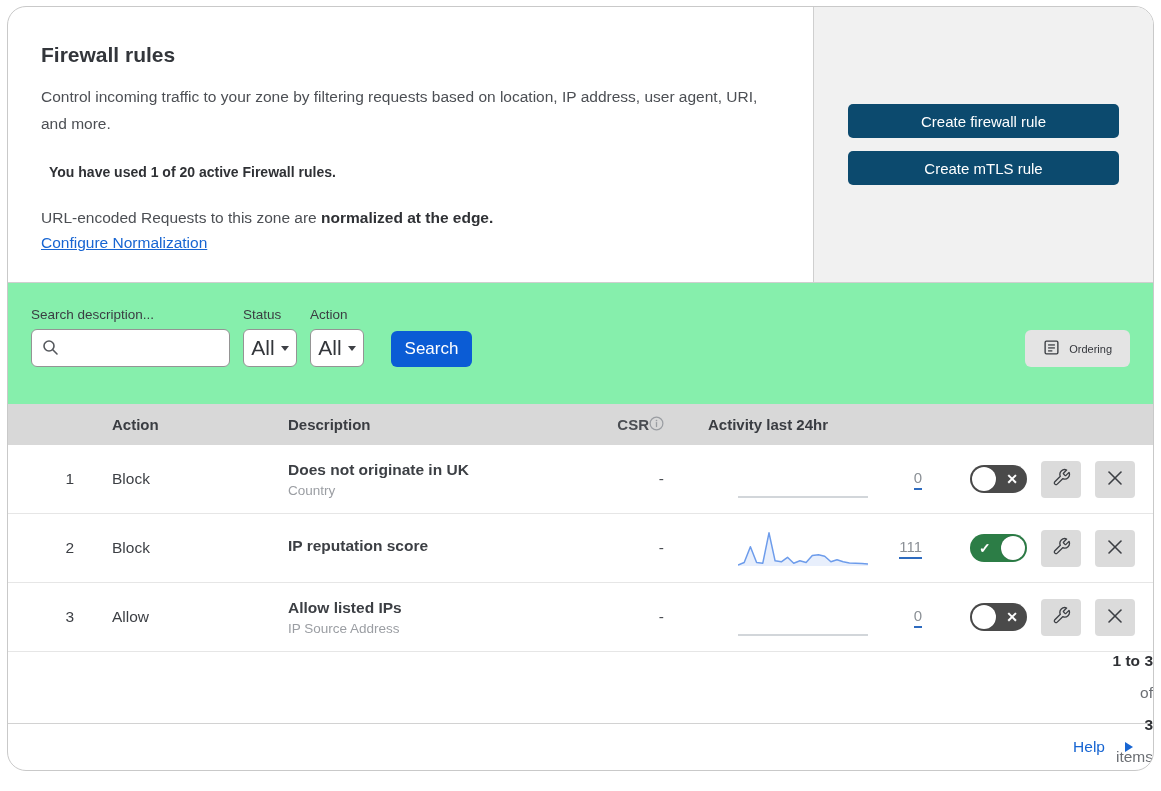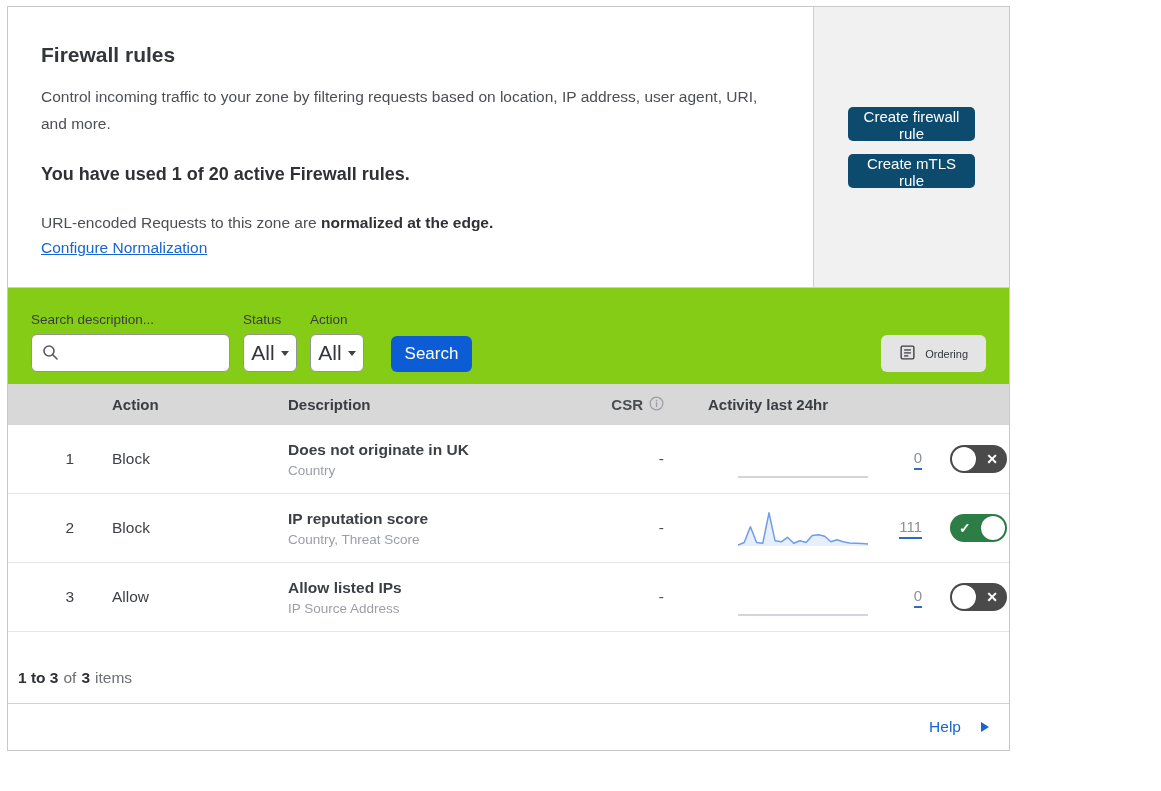--- a/index.html
+++ b/index.html
@@ -3,51 +3,51 @@
 <meta charset="utf-8">
 <style>
   * { box-sizing: border-box; }
   body {
     margin: 0;
     background: #ffffff;
     font-family: "Liberation Sans", sans-serif;
     -webkit-font-smoothing: antialiased;
   }
   .card {
-    width: 1003px;
+    width: 1147px;
     margin: 6px 0 0 7px;
     border: 1px solid #c9c9c9;
-    border-radius: 0;
+    border-radius: 19px;
     background: #fff;
     overflow: hidden;
   }
 
   
   .top { display: flex; border-bottom: 1px solid #cfcfcf; }
   .top-left { width: 805px; padding: 36px 40px 30px 33px; }
   .top-right {
     flex: 1; background: #f1f1f1; border-left: 1px solid #cfcfcf;
     display: flex; flex-direction: column; justify-content: center;
     padding: 0 34px; gap: 13px;
   }
   .page-title { font-size: 21px; font-weight: 600; color: #33363b; margin: 0 0 16px; }
   .desc { font-size: 15.5px; color: #4c4f54; line-height: 1.75; max-width: 735px; margin: 0 0 27px; }
-  .usage { font-weight: 700; font-size: 18px; color: #2f3135; margin: 0 0 29px; }
+  .usage { font-weight: 700; font-size: 14px; color: #2f3135; margin: 0 8px 29px; }
   .norm { font-size: 15.5px; color: #4c4f54; margin: 0 0 7px; }
   .norm strong { color: #2f3135; }
   .cfg-link { font-size: 15.5px; color: #1765d2; text-decoration: underline; cursor: pointer; }
   .btn-primary {
     display: block; width: 100%; height: 34px;
     background: #0c4a6e; color: #fff; font-size: 15px;
     border: none; border-radius: 5px; cursor: pointer;
     font-family: "Liberation Sans", sans-serif;
   }
 
   
-  .filterbar { display: flex; align-items: flex-end; padding: 24px 23px 12px; background: #84cc16; }
+  .filterbar { display: flex; align-items: flex-end; padding: 24px 23px 37px; background: #86efac; }
   .field { margin-right: 13px; }
   .field-label { font-size: 13.5px; color: #3a3d42; margin-bottom: 7px; display: block; }
   .search-wrap { position: relative; width: 199px; }
   .search-input {
     width: 100%; height: 38px; border: 1px solid #949494; border-radius: 6px;
     padding: 0 10px 0 36px; font-size: 15px; color: #333; outline: none;
     font-family: "Liberation Sans", sans-serif;
   }
   .search-icon { position: absolute; left: 11px; top: 10px; pointer-events: none; }
   .select {
@@ -81,21 +81,21 @@
     height: 41px; background: #d8d8d8;
     font-size: 15px; font-weight: 700; color: #3a3d42;
   }
   .trow {
     display: grid; grid-template-columns: var(--cols); align-items: center;
     height: 69px; border-bottom: 1px solid #e6e6e6; background: #fff;
     font-size: 15.5px; color: #3c3f44;
   }
   .c-num { text-align: right; padding-right: 30px; }
   .c-action, .c-desc, .c-activity { padding-left: 8px; }
-  .c-csr { display: flex; justify-content: flex-end; align-items: center; gap: 6px; padding-right: 36px; color: #4a4d52; }
+  .c-csr { display: flex; justify-content: flex-end; align-items: center; padding-right: 36px; color: #4a4d52; }
   .desc-main { margin-bottom: 4px; font-weight: bold; }
   .desc-sub { font-size: 13.5px; color: #9b9ea3; }
   .c-activity { display: flex; align-items: center; height: 100%; }
   .spark { margin-left: 30px; width: 130px; height: 40px; }
   .count {
     margin-left: auto; margin-right: 28px;
     font-size: 15px; color: #8b9096; text-decoration: none;
     border-bottom: 2px solid #2e6bbf; padding-bottom: 2px; cursor: pointer;
   }
   .c-controls { display: flex; align-items: center; justify-content: flex-end; gap: 14px; padding-right: 18px; }
@@ -111,23 +111,23 @@
   .tg-x { right: 9px; } .tg-check { left: 9px; }
   .toggle.off .tg-x { display: block; } .toggle.on .tg-check { display: block; }
 
   .iconbtn {
     width: 40px; height: 37px; background: #dbdbdb; border: none; border-radius: 4px;
     display: flex; align-items: center; justify-content: center; cursor: pointer;
   }
 
   
   .count-footer {
-    display: flex; align-items: flex-end; gap: 5px;
+    display: flex; align-items: flex-end; gap: 14px;
     height: 71px; padding: 0 0 16px 10px;
-    font-size: 15.5px; color: #6b6e73;
+    font-size: 15.5px; color: #6b6e73; flex-direction: column;
   }
   .count-footer strong { color: #2f3135; }
   .helpbar {
     height: 47px; border-top: 1px solid #d2d2d2;
     display: flex; align-items: center; justify-content: flex-end; padding-right: 20px;
   }
   .help-link { display: flex; align-items: center; gap: 20px; color: #1765d2; font-size: 15.5px; text-decoration: none; cursor: pointer; }
   .help-arrow { width: 0; height: 0; border-top: 5.5px solid transparent; border-bottom: 5.5px solid transparent; border-left: 8px solid #1765d2; }
 </style>
 </head>
@@ -245,21 +245,20 @@
           </span>
         </button>
       </div>
     </div>
 
     <div class="trow">
       <div class="c-num">2</div>
       <div class="c-action">Block</div>
       <div class="c-desc">
         <div class="desc-main">IP reputation score</div>
-        <div class="desc-sub">Country, Threat Score</div>
       </div>
       <div class="c-csr">-</div>
       <div class="c-activity">
         <span class="spark"><svg width="130" height="40" viewBox="0 0 130 40">
               <polygon points="0.0,37.0 6.2,34.5 12.4,18.8 18.6,34.5 24.8,35.2 31.0,4.8 37.1,32.8 43.3,33.8 49.5,29.3 55.7,35.2 61.9,32.8 68.1,34.5 74.3,27.5 80.5,26.8 86.7,28.2 92.9,33.8 99.0,31.7 105.2,33.8 111.4,34.9 117.6,35.2 123.8,35.5 130.0,35.9 130,38 0,38" fill="rgba(109,156,235,0.16)"></polygon>
               <polyline points="0.0,37.0 6.2,34.5 12.4,18.8 18.6,34.5 24.8,35.2 31.0,4.8 37.1,32.8 43.3,33.8 49.5,29.3 55.7,35.2 61.9,32.8 68.1,34.5 74.3,27.5 80.5,26.8 86.7,28.2 92.9,33.8 99.0,31.7 105.2,33.8 111.4,34.9 117.6,35.2 123.8,35.5 130.0,35.9" fill="none" stroke="#6d9ceb" stroke-width="1.5" stroke-linejoin="round"></polyline>
             </svg></span>
         <a class="count">111</a>
       </div>
       <div class="c-controls">

